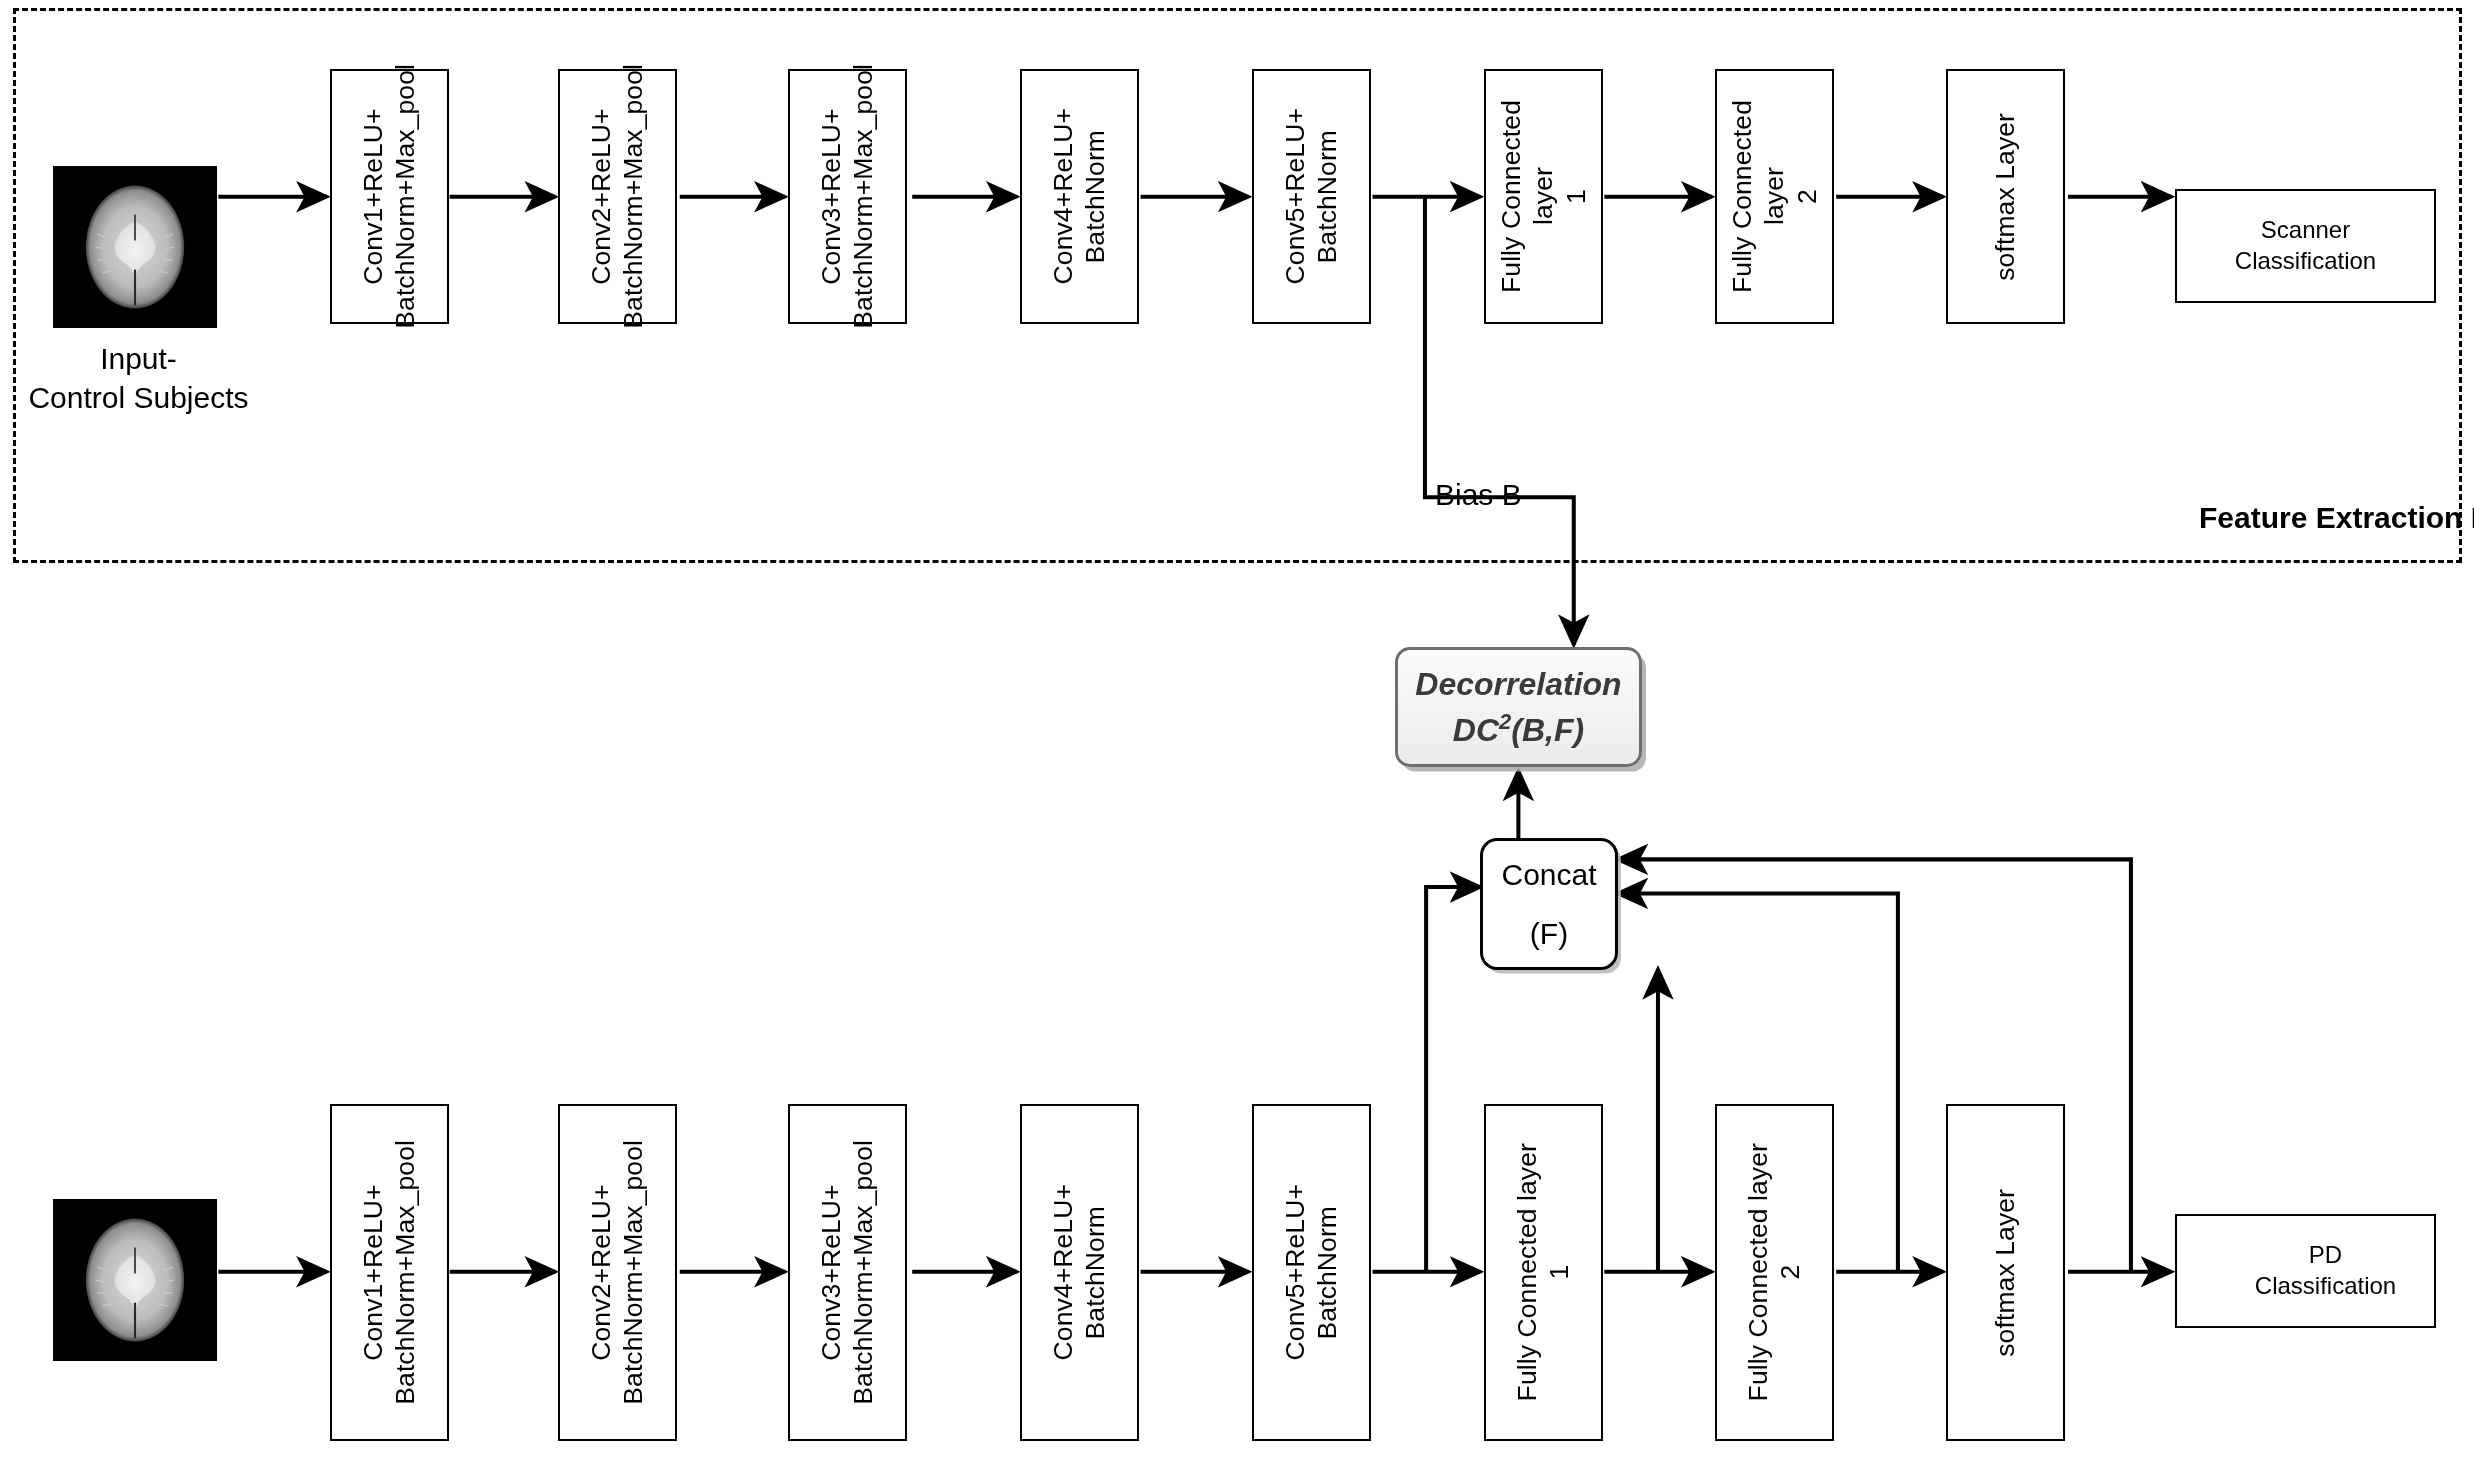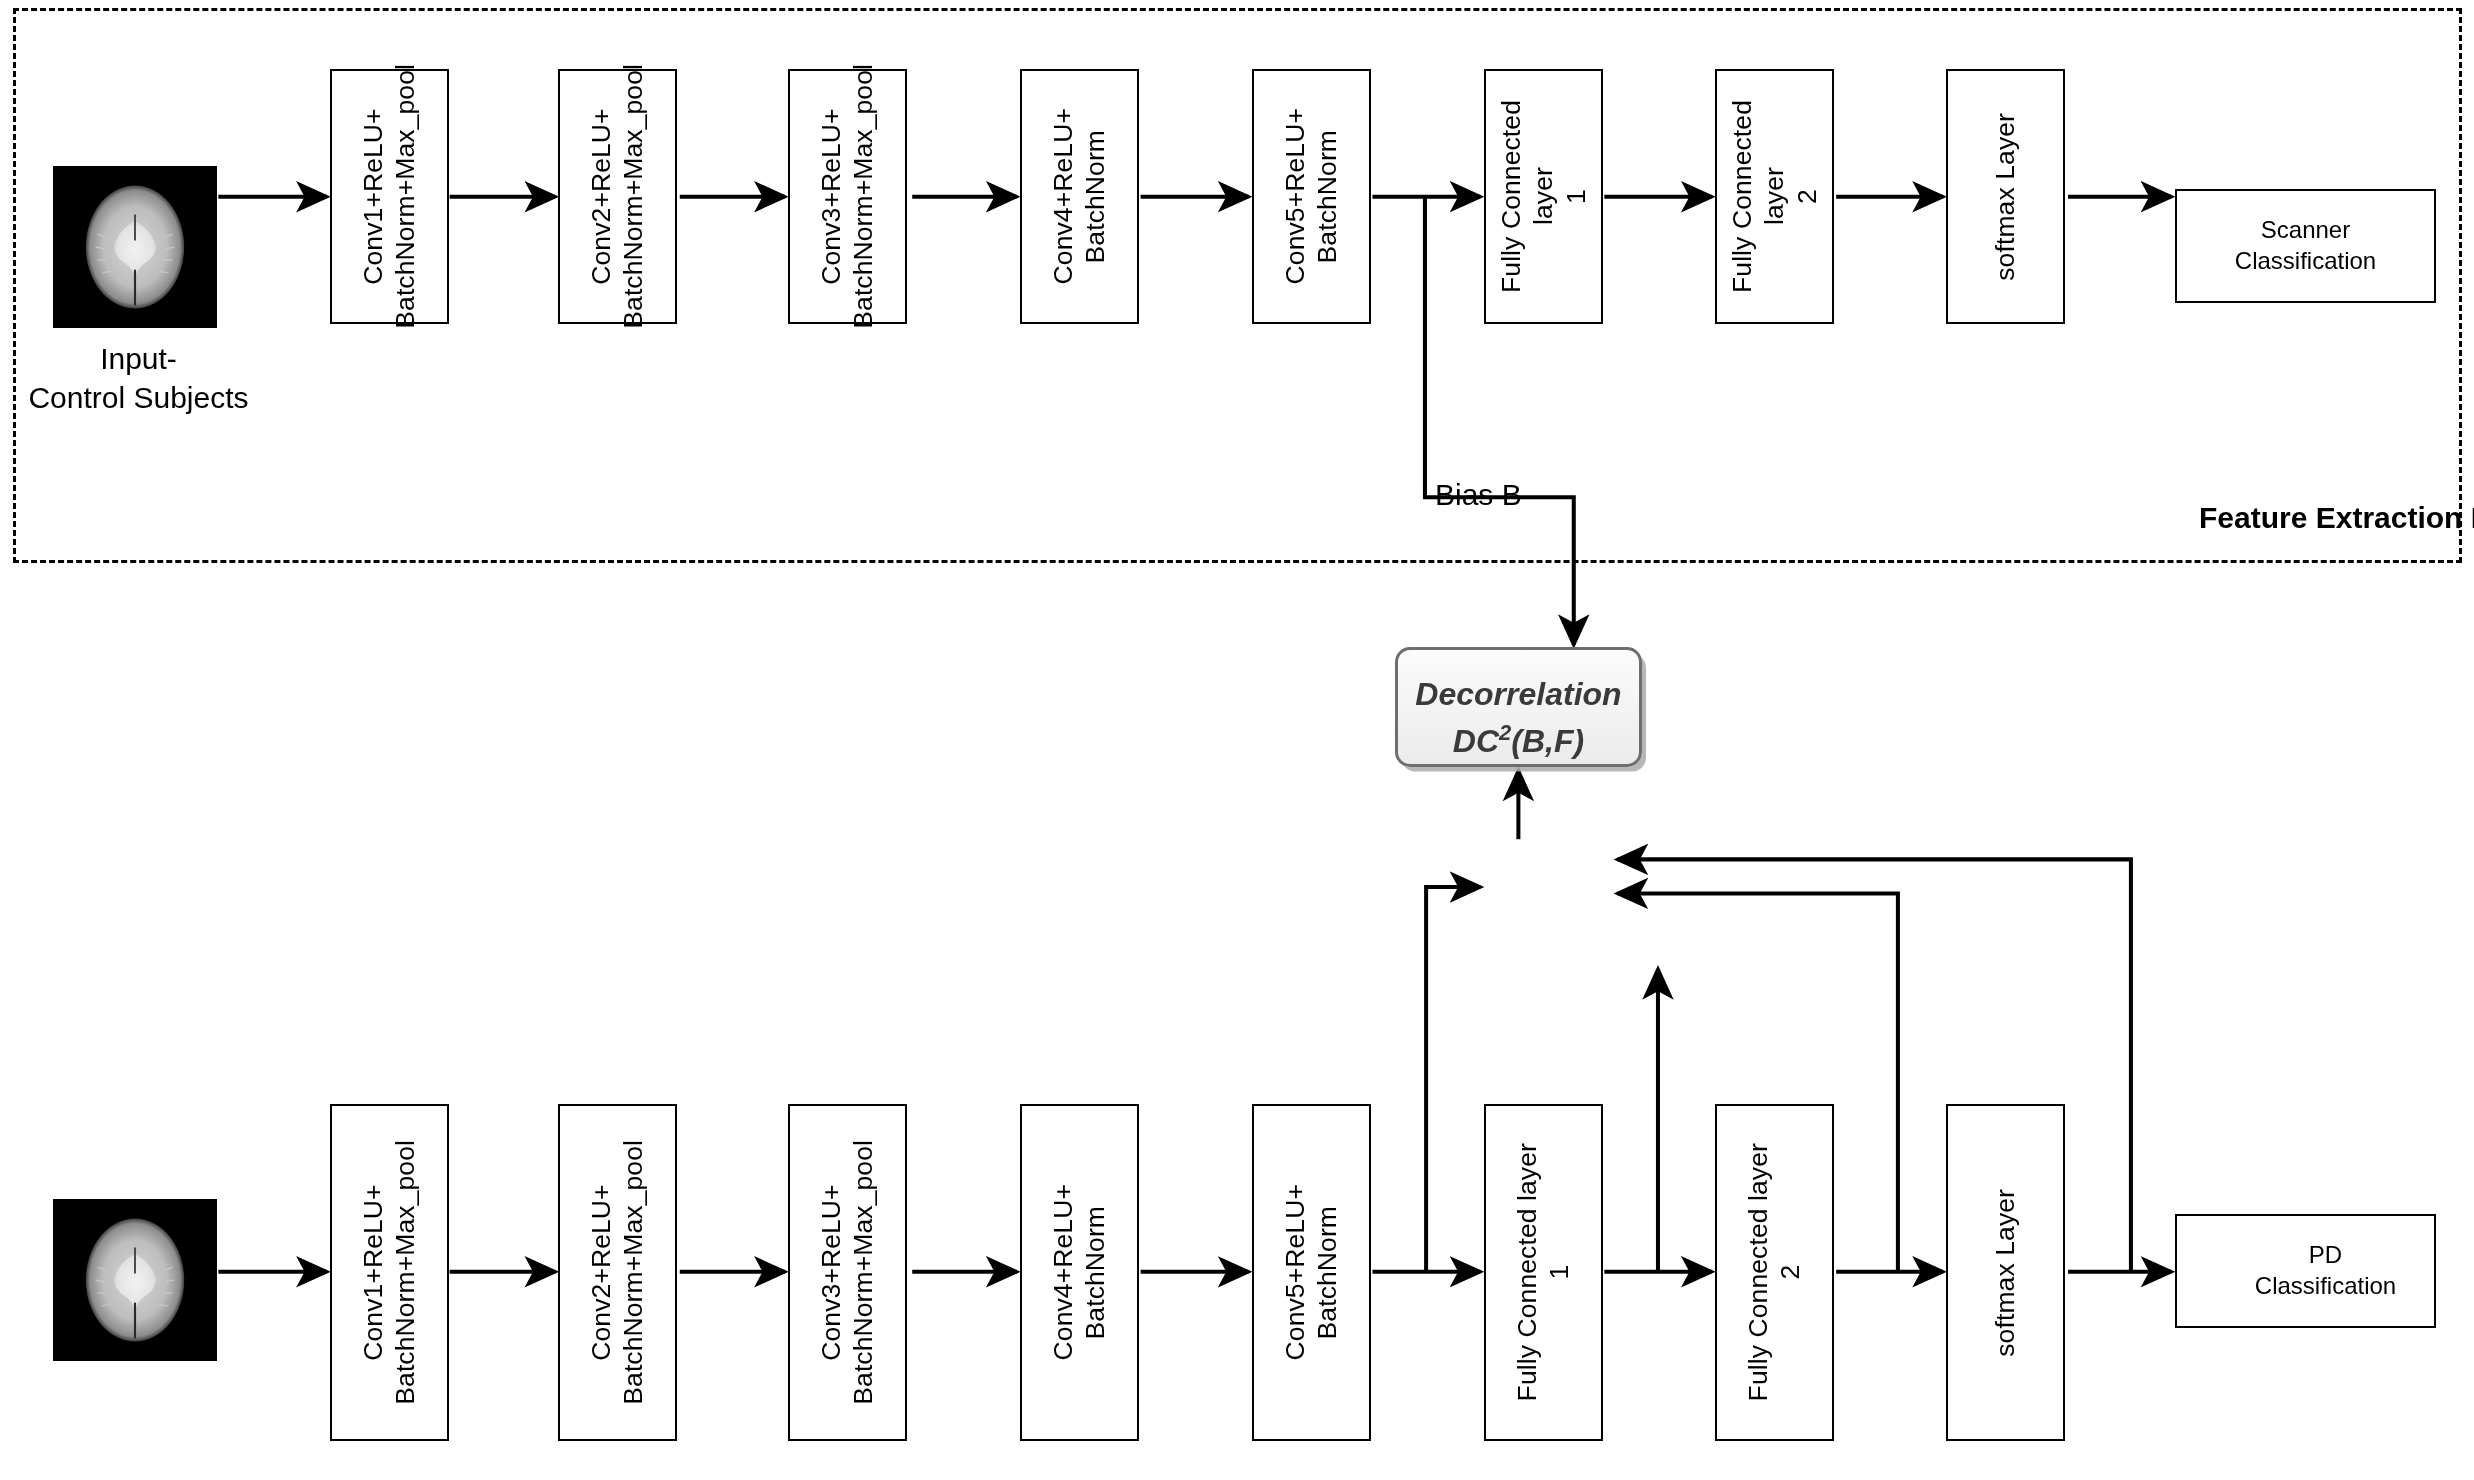--- a/index.html
+++ b/index.html
@@ -16,21 +16,21 @@
 
   .dashframe{position:absolute;box-sizing:border-box;border:3.5px dashed #000;background:transparent;}
   .framelbl{position:absolute;font-size:30px;font-weight:bold;color:#000;white-space:nowrap;}
 
   .brain{position:absolute;background:#000;overflow:hidden;}
   .brain svg{display:block;width:100%;height:100%;}
   .caption{position:absolute;text-align:center;font-size:30px;line-height:1.3;
            color:#000;white-space:pre-line;}
 
   .rbox{position:absolute;box-sizing:border-box;display:flex;flex-direction:column;
-        align-items:center;justify-content:flex-end;text-align:center;}
+        align-items:center;justify-content:center;text-align:center;}
   .decor{border:3.5px solid #6e6e6e;border-radius:15px;
          background:linear-gradient(180deg,#fbfbfb 0%,#f2f2f2 60%,#ebebeb 100%);
          box-shadow:5.2px 5.8px 0 -1.2px rgba(170,170,170,.85);
          color:#3a3a3a;font-style:italic;font-weight:bold;font-size:32px;line-height:1.45;}
   .decor sup{font-size:22px;vertical-align:super;line-height:0;}
   .concat{border:3.5px solid #000;border-radius:17.3px;background:#fff;color:#000;
           font-size:30px;line-height:1.1;
           box-shadow:4.6px 5.2px 0 -1.7px rgba(185,185,185,.9);}
   .concat .l2{margin-top:25.4px;}
   .lbl-text{position:absolute;font-size:30px;color:#000;white-space:nowrap;}
@@ -161,20 +161,24 @@
 
   <div class="lbl-text" style="left:1435px;top:478px;">Bias B</div>
 
   <div class="rbox decor" style="left:1395px;top:647px;width:247px;height:120px;">
     <span>Decorrelation</span>
     <span>
       <span>DC</span><sup>2</sup><span>(B,F)</span>
     </span>
   </div>
 
+  <div class="rbox concat" style="left:1480px;top:838px;width:138px;height:132px;">
+    <span>Concat</span>
+    <span class="l2">(F)</span>
+  </div>
 
   <div class="brain" style="left:53px;top:1199px;width:164px;height:162px;">
     <svg viewBox="0 0 100 100" preserveAspectRatio="none">
       <defs>
         <radialGradient id="bg2" cx="50%" cy="50%" r="52%">
           <stop offset="0%" stop-color="#d6d6d6"></stop>
           <stop offset="62%" stop-color="#bdbdbd"></stop>
           <stop offset="88%" stop-color="#8d8d8d"></stop>
           <stop offset="100%" stop-color="#1a1a1a"></stop>
         </radialGradient>

